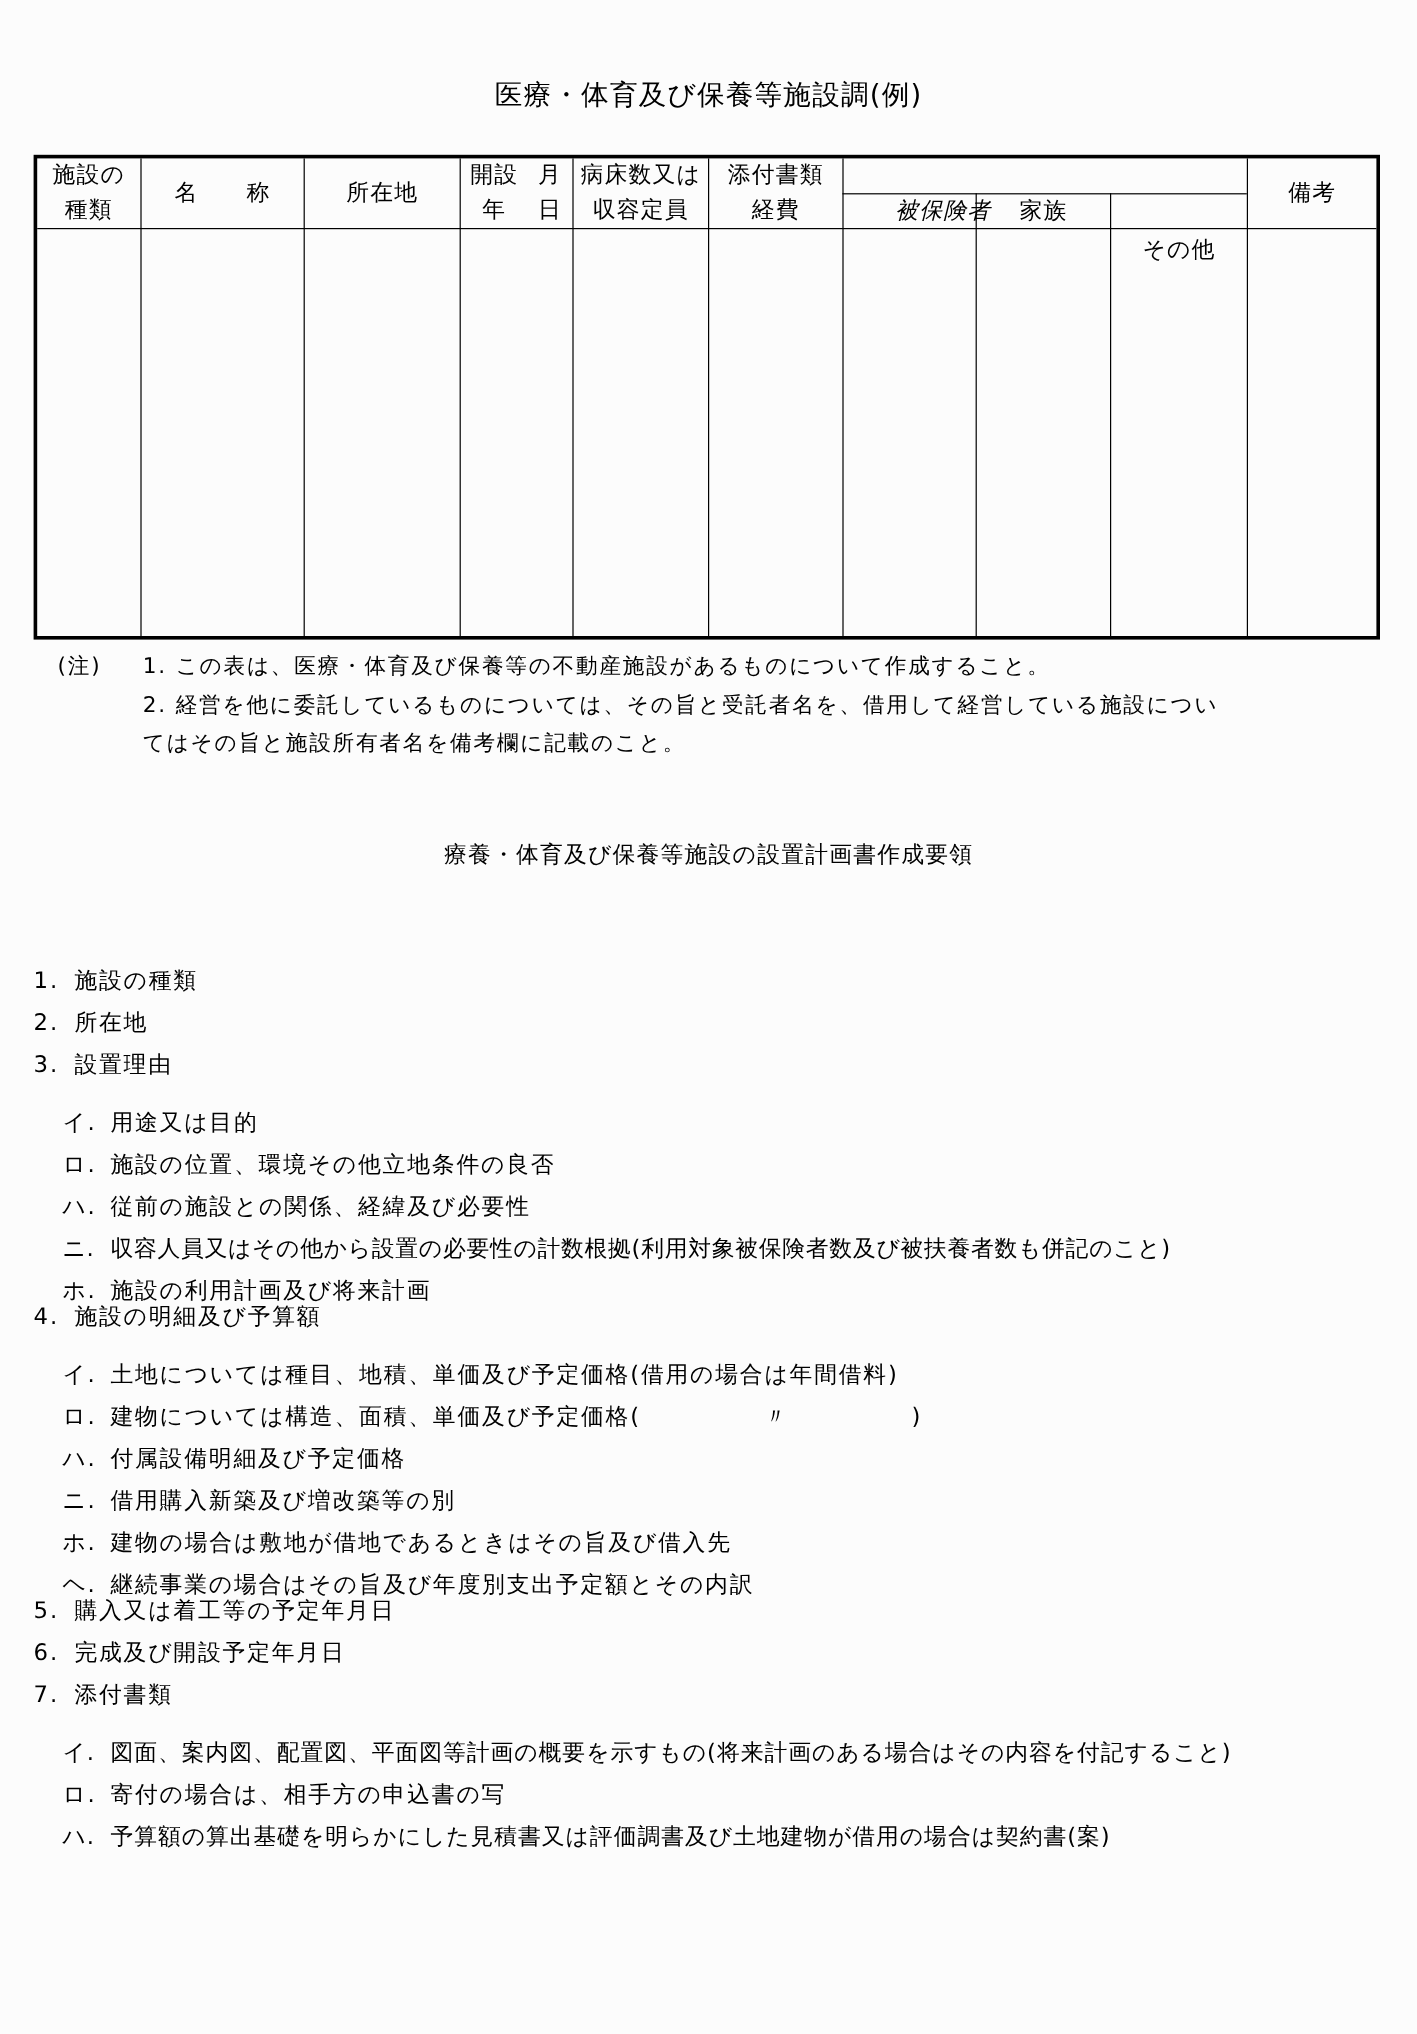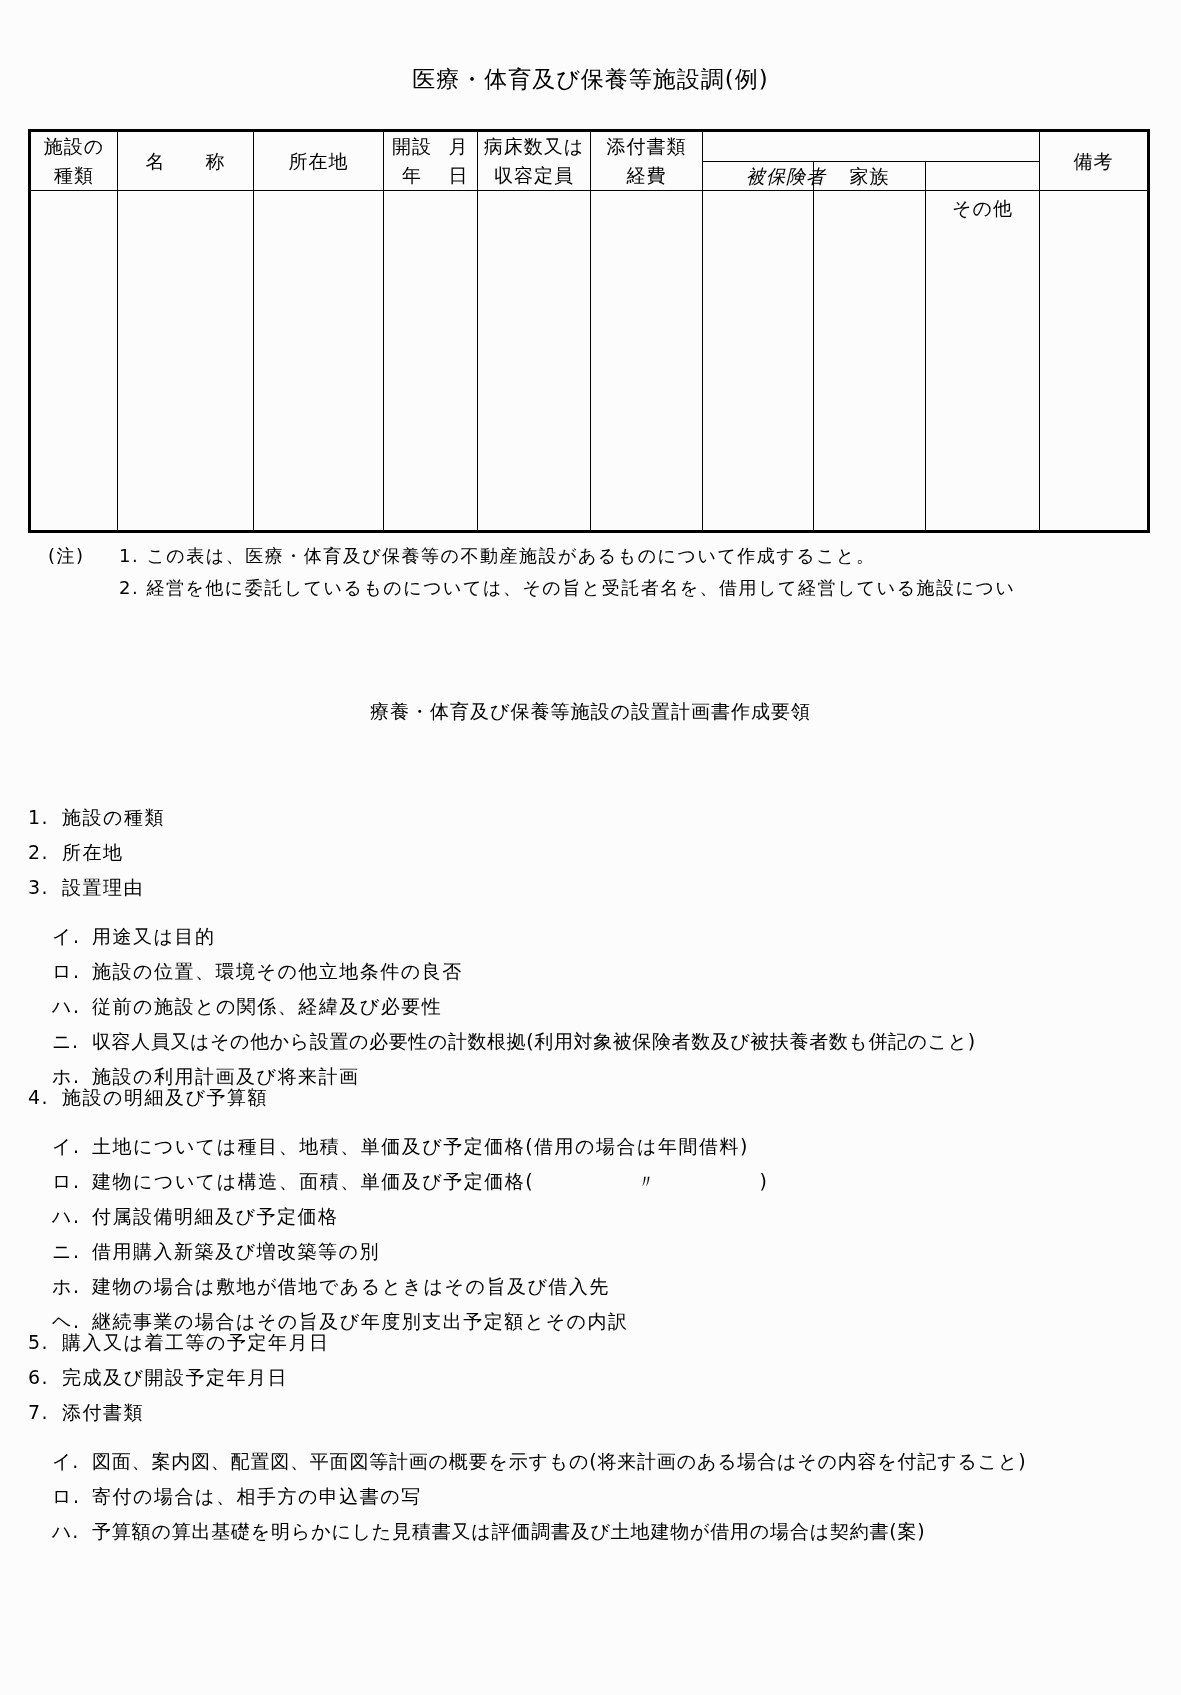--- a/index.html
+++ b/index.html
@@ -116,20 +116,21 @@
   <div class="hcell" style="left:783px; width:111px; top:30px; height:28px;">家族</div>
   <div class="hcell" style="left:895px; width:113px; top:30px; height:28px;margin-top:32px;">その他</div>
   <div class="hcell" style="left:1009px; width:107px; top:0; height:58px;">備考</div>
 </div>
 
 <div class="abs notes">
   <span class="note-label">(注)</span>
   <div class="note-body">
     <div>1. この表は、医療・体育及び保養等の不動産施設があるものについて作成すること。</div>
     <div>2. 経営を他に委託しているものについては、その旨と受託者名を、借用して経営している施設につい</div>
+    <div>てはその旨と施設所有者名を備考欄に記載のこと。</div>
   </div>
 </div>
 
 <div class="abs title2">療養・体育及び保養等施設の設置計画書作成要領</div>
 
 <div class="list">
   <div class="li" style="top:0px"><span class="marker">1.</span><span>施設の種類</span></div>
   <div class="li" style="top:35px"><span class="marker">2.</span><span>所在地</span></div>
   <div class="li" style="top:70px"><span class="marker">3.</span><span>設置理由</span></div>
   <div class="li sub" style="top:105px"><span class="marker">イ.</span><span>用途又は目的</span></div>

